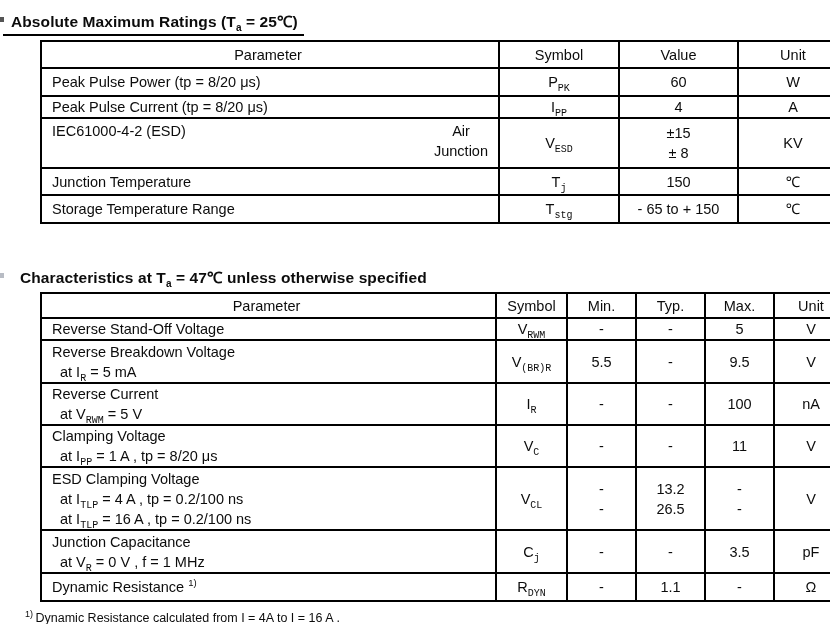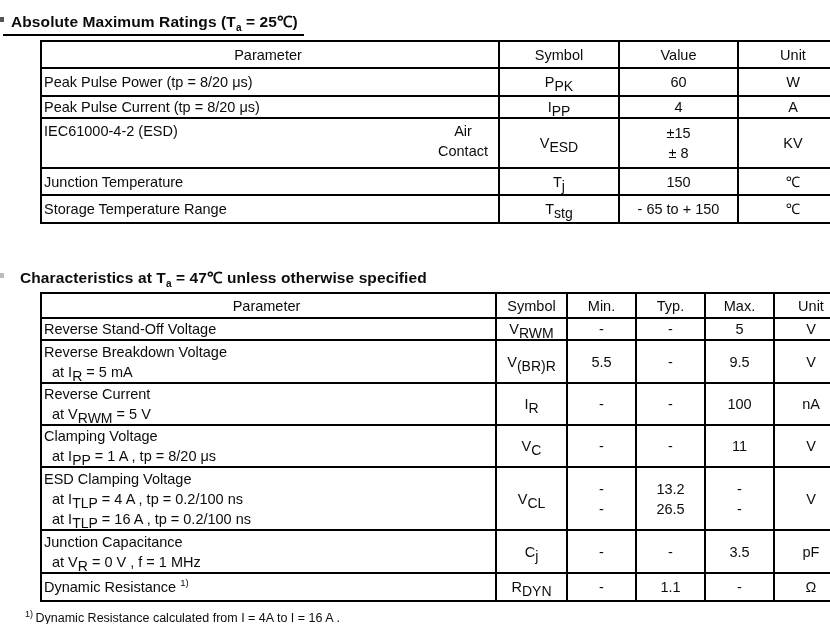--- a/index.html
+++ b/index.html
@@ -35,23 +35,23 @@
     border-collapse: collapse; table-layout: fixed;
     width: 807px;
     margin-left: 30px;
   }
   .tbl th, .tbl td {
     border: 2px solid #000;
     font-size: 14.5px; font-weight: normal;
     vertical-align: middle;
     line-height: 1.38;
   }
-  .tbl sub { font-size: 14px; line-height: 0; }
+  .tbl sub { font-size: 10px; line-height: 0; font-family: Liberation Mono, monospace; }
   .tbl sup { font-size: 9.5px; line-height: 0; }
-  th.param, td.param { text-align: left; padding-left: 2px; padding-right: 4px; }
+  th.param, td.param { text-align: left; padding-left: 10px; padding-right: 4px; }
   th.param { text-align: center; padding-left: 0; }
   td.c, th.c { text-align: center; padding: 0 2px; }
   
   td.param > div:nth-child(n+2) { padding-left: 8px; }
 
   
   td.iec { vertical-align: top; padding-top: 2px; }
   .iec-wrap { display: flex; justify-content: space-between; align-items: flex-start; gap: 17px; }
   .iec-right { text-align: center; padding-right: 6px; line-height: 1.4; }
 
@@ -110,21 +110,21 @@
         <td class="c">A</td>
       </tr>
       <tr style="height:50px">
         <td class="param iec">
           <div class="iec-wrap">
             <div>
                 <div><span>IEC61000-4-2 (ESD)</span></div>
               </div>
             <div class="iec-right">
               <div>Air</div>
-              <div>Contact</div>
+              <div>Junction</div>
             </div>
           </div>
         </td>
         <td class="c"><span>V</span><sub>ESD</sub></td>
         <td class="c">
             <div>±15</div>
             <div>± 8</div>
           </td>
         <td class="c">KV</td>
       </tr>

